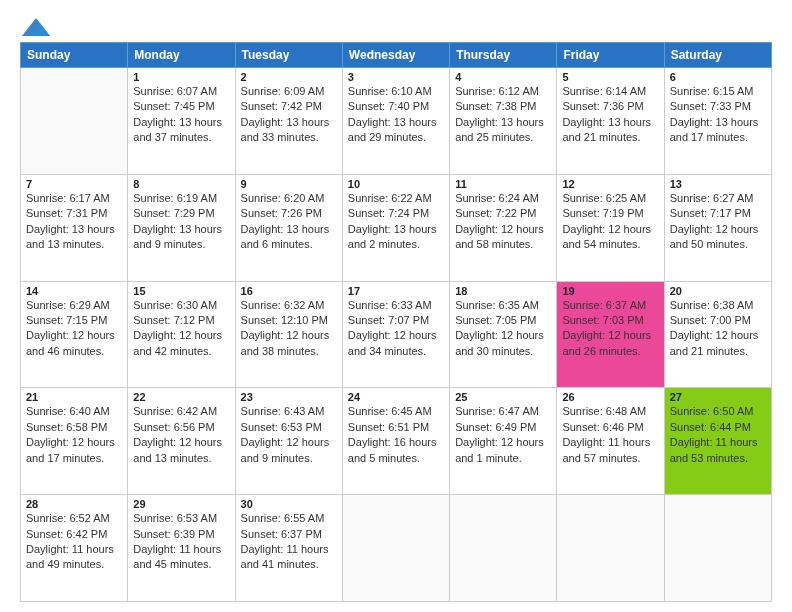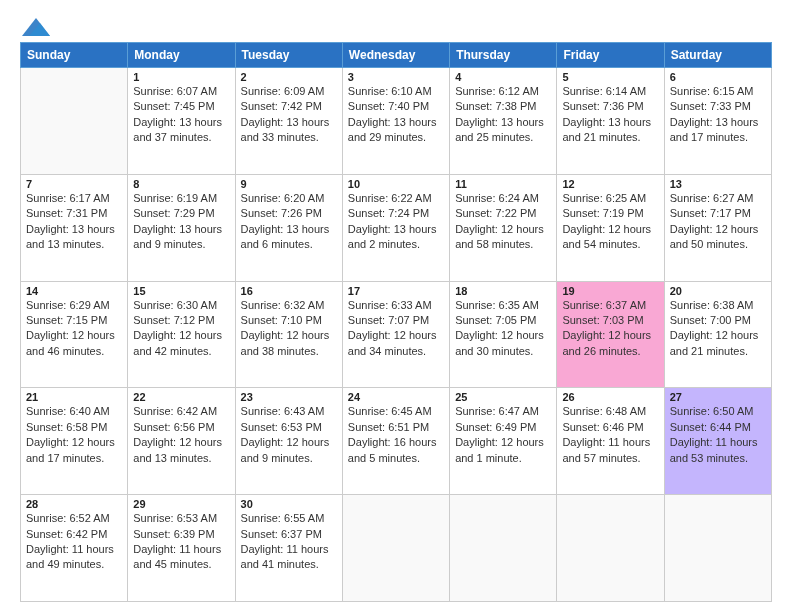--- a/index.html
+++ b/index.html
@@ -243,41 +243,41 @@
         <div class="day-info">
           <span>Sunrise: 6:30 AM</span><br>
           <span>Sunset: 7:12 PM</span><br>
           <span>Daylight: 12 hours and 42 minutes.</span>
         </div>
       </td>
           <td style="background: rgb(255, 255, 255);">
         <span class="day-number">16</span>
         <div class="day-info">
           <span>Sunrise: 6:32 AM</span><br>
-          <span>Sunset: 7:10 PM</span><br>
+          <span>Sunset: 12:10 PM</span><br>
           <span>Daylight: 12 hours and 38 minutes.</span>
         </div>
       </td>
           <td style="background: rgb(255, 255, 255);">
         <span class="day-number">17</span>
         <div class="day-info">
           <span>Sunrise: 6:33 AM</span><br>
           <span>Sunset: 7:07 PM</span><br>
           <span>Daylight: 12 hours and 34 minutes.</span>
         </div>
       </td>
           <td style="background: rgb(255, 255, 255);">
         <span class="day-number">18</span>
         <div class="day-info">
           <span>Sunrise: 6:35 AM</span><br>
           <span>Sunset: 7:05 PM</span><br>
           <span>Daylight: 12 hours and 30 minutes.</span>
         </div>
       </td>
-          <td style="background: #f9a8d4;">
+          <td style="background: #ec4899;">
         <span class="day-number">19</span>
         <div class="day-info">
           <span>Sunrise: 6:37 AM</span><br>
           <span>Sunset: 7:03 PM</span><br>
           <span>Daylight: 12 hours and 26 minutes.</span>
         </div>
       </td>
           <td style="background: rgb(255, 255, 255);">
         <span class="day-number">20</span>
         <div class="day-info">
@@ -329,21 +329,21 @@
         </div>
       </td>
           <td style="background: rgb(255, 255, 255);">
         <span class="day-number">26</span>
         <div class="day-info">
           <span>Sunrise: 6:48 AM</span><br>
           <span>Sunset: 6:46 PM</span><br>
           <span>Daylight: 11 hours and 57 minutes.</span>
         </div>
       </td>
-          <td style="background: #c4b5fd;">
+          <td style="background: #84cc16;">
         <span class="day-number">27</span>
         <div class="day-info">
           <span>Sunrise: 6:50 AM</span><br>
           <span>Sunset: 6:44 PM</span><br>
           <span>Daylight: 11 hours and 53 minutes.</span>
         </div>
       </td>
         </tr>
         <tr>
           <td style="background: rgb(255, 255, 255);">

